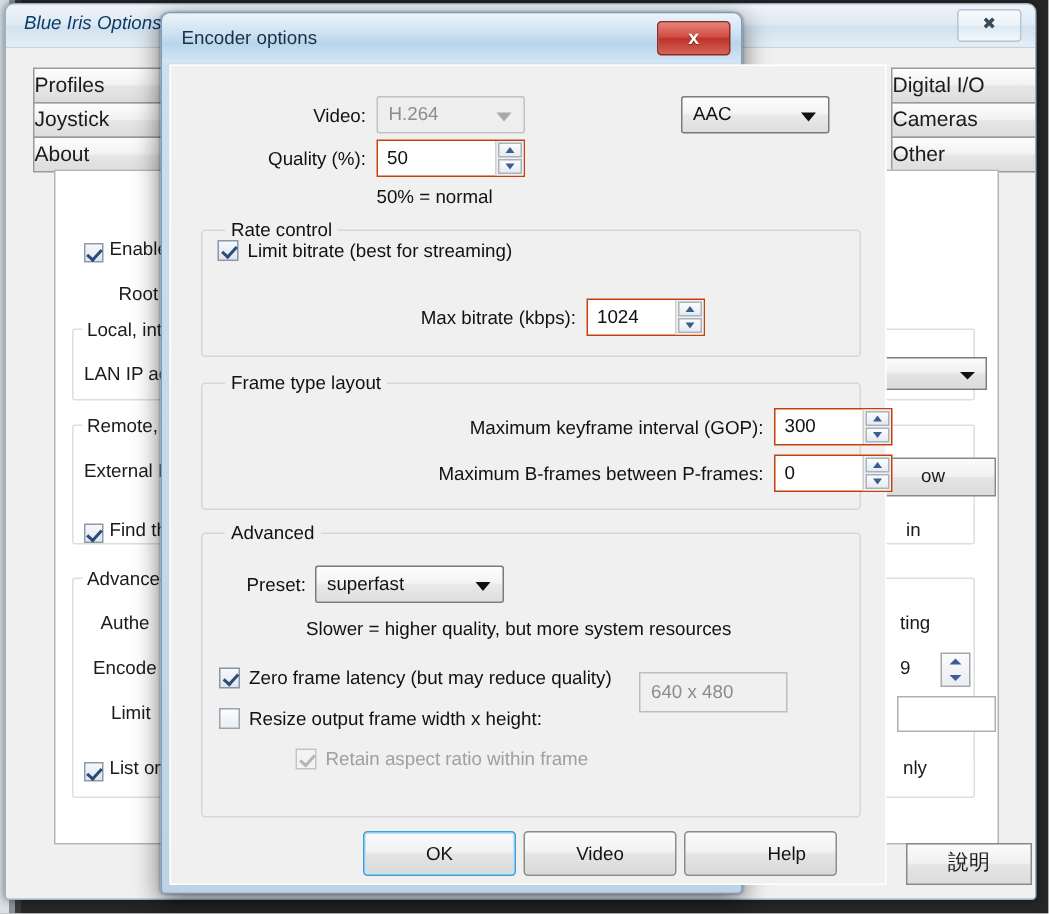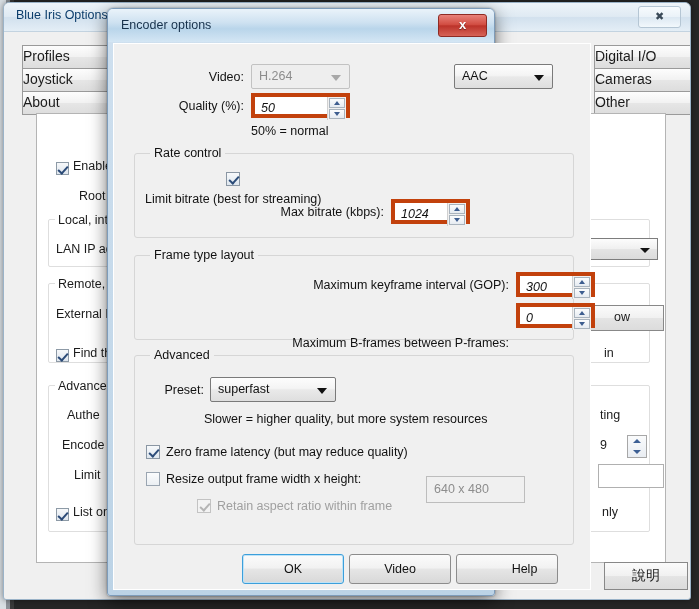--- a/index.html
+++ b/index.html
@@ -51,20 +51,21 @@
     border-bottom: 1px solid #c3d3e0;
     border-radius: 5px 5px 0 0;
   }
   .bg-window-title {
     position: absolute;
     left: 12px;
     top: 5px;
     font-size: 12.5px;
     color: #0b3d6b;
     white-space: nowrap;
+    font-style: italic;
   }
   .bg-window-close {
     position: absolute;
     right: 9px;
     top: 3px;
     width: 41px;
     height: 20px;
     border: 1px solid #b5c6d4;
     border-radius: 3px;
     background: linear-gradient(180deg,#f7fbfe 0%, #eaf2f8 50%, #dce8f2 51%, #f2f8fc 100%);
@@ -298,22 +299,21 @@
     border: 1px solid #c2c2c2;
   }
   .combo.disabled .ctext { color: #8d8d8d; }
   .combo.disabled .carrow { border-top-color: #a8a8a8; }
 
   .numbox {
     position: absolute;
     height: 25px;
     box-sizing: border-box;
     background: #ffffff;
-    border: 4px solid #c2410c;
-    font-style: italic;
+    border: 1px solid #c2410c;
   }
   .numbox .ntext {
     position: absolute;
     left: 6px;
     top: 4px;
     font-size: 12.5px;
     color: #121212;
   }
   .spinner {
     position: absolute;
@@ -523,21 +523,21 @@
           <span class="sb bot">
               <i></i>
             </span>
         </span>
       </div>
       <div class="lbl" style="left:137px;top:80px;">50% = normal</div>
 
       <div class="grp" style="left:20px;top:109px;width:440px;height:85px;">
         <span class="grp-title">Rate control</span>
       </div>
-      <div class="chkrow" style="left:31px;top:128px;flex-direction:column;">
+      <div class="chkrow" style="left:31px;top:116px;">
         <span class="chk checked"></span>
         <span class="chk-label">Limit bitrate (best for streaming)</span>
       </div>
       <div class="lbl right" style="left:35px;top:161px;width:235px;">Max bitrate (kbps):</div>
       <div class="numbox" style="left:277px;top:155px;width:79px;">
         <span class="ntext">1024</span>
         <span class="spinner">
           <span class="sb top">
               <i></i>
             </span>
@@ -555,21 +555,21 @@
         <span class="ntext">300</span>
         <span class="spinner">
           <span class="sb top">
               <i></i>
             </span>
           <span class="sb bot">
               <i></i>
             </span>
         </span>
       </div>
-      <div class="lbl right" style="left:60px;top:265px;width:335px;margin-top:27px;">Maximum B-frames between P-frames:</div>
+      <div class="lbl right" style="left:60px;top:265px;width:335px;">Maximum B-frames between P-frames:</div>
       <div class="numbox" style="left:402px;top:259px;width:79px;">
         <span class="ntext">0</span>
         <span class="spinner">
           <span class="sb top">
               <i></i>
             </span>
           <span class="sb bot">
               <i></i>
             </span>
         </span>
@@ -587,21 +587,21 @@
 
       <div class="chkrow" style="left:32px;top:401px;">
         <span class="chk checked"></span>
         <span class="chk-label">Zero frame latency (but may reduce quality)</span>
       </div>
 
       <div class="chkrow" style="left:32px;top:428px;">
         <span class="chk off"></span>
         <span class="chk-label">Resize output frame width x height:</span>
       </div>
-      <div class="textbox" style="left:312px;top:432px;width:99px;padding-left:12px;">
+      <div class="textbox" style="left:312px;top:404px;width:99px;padding-left:12px;">
         <span class="ttext">640 x 480</span>
       </div>
 
       <div class="chkrow" style="left:53px;top:455px;padding-left:30px;">
         <span class="chk checked disabled"></span>
         <span class="chk-label dim">Retain aspect ratio within frame</span>
       </div>
 
       <div class="dlg-btn default" style="left:128px;top:510px;">OK</div>
       <div class="dlg-btn" style="left:235px;top:510px;">Video</div>

